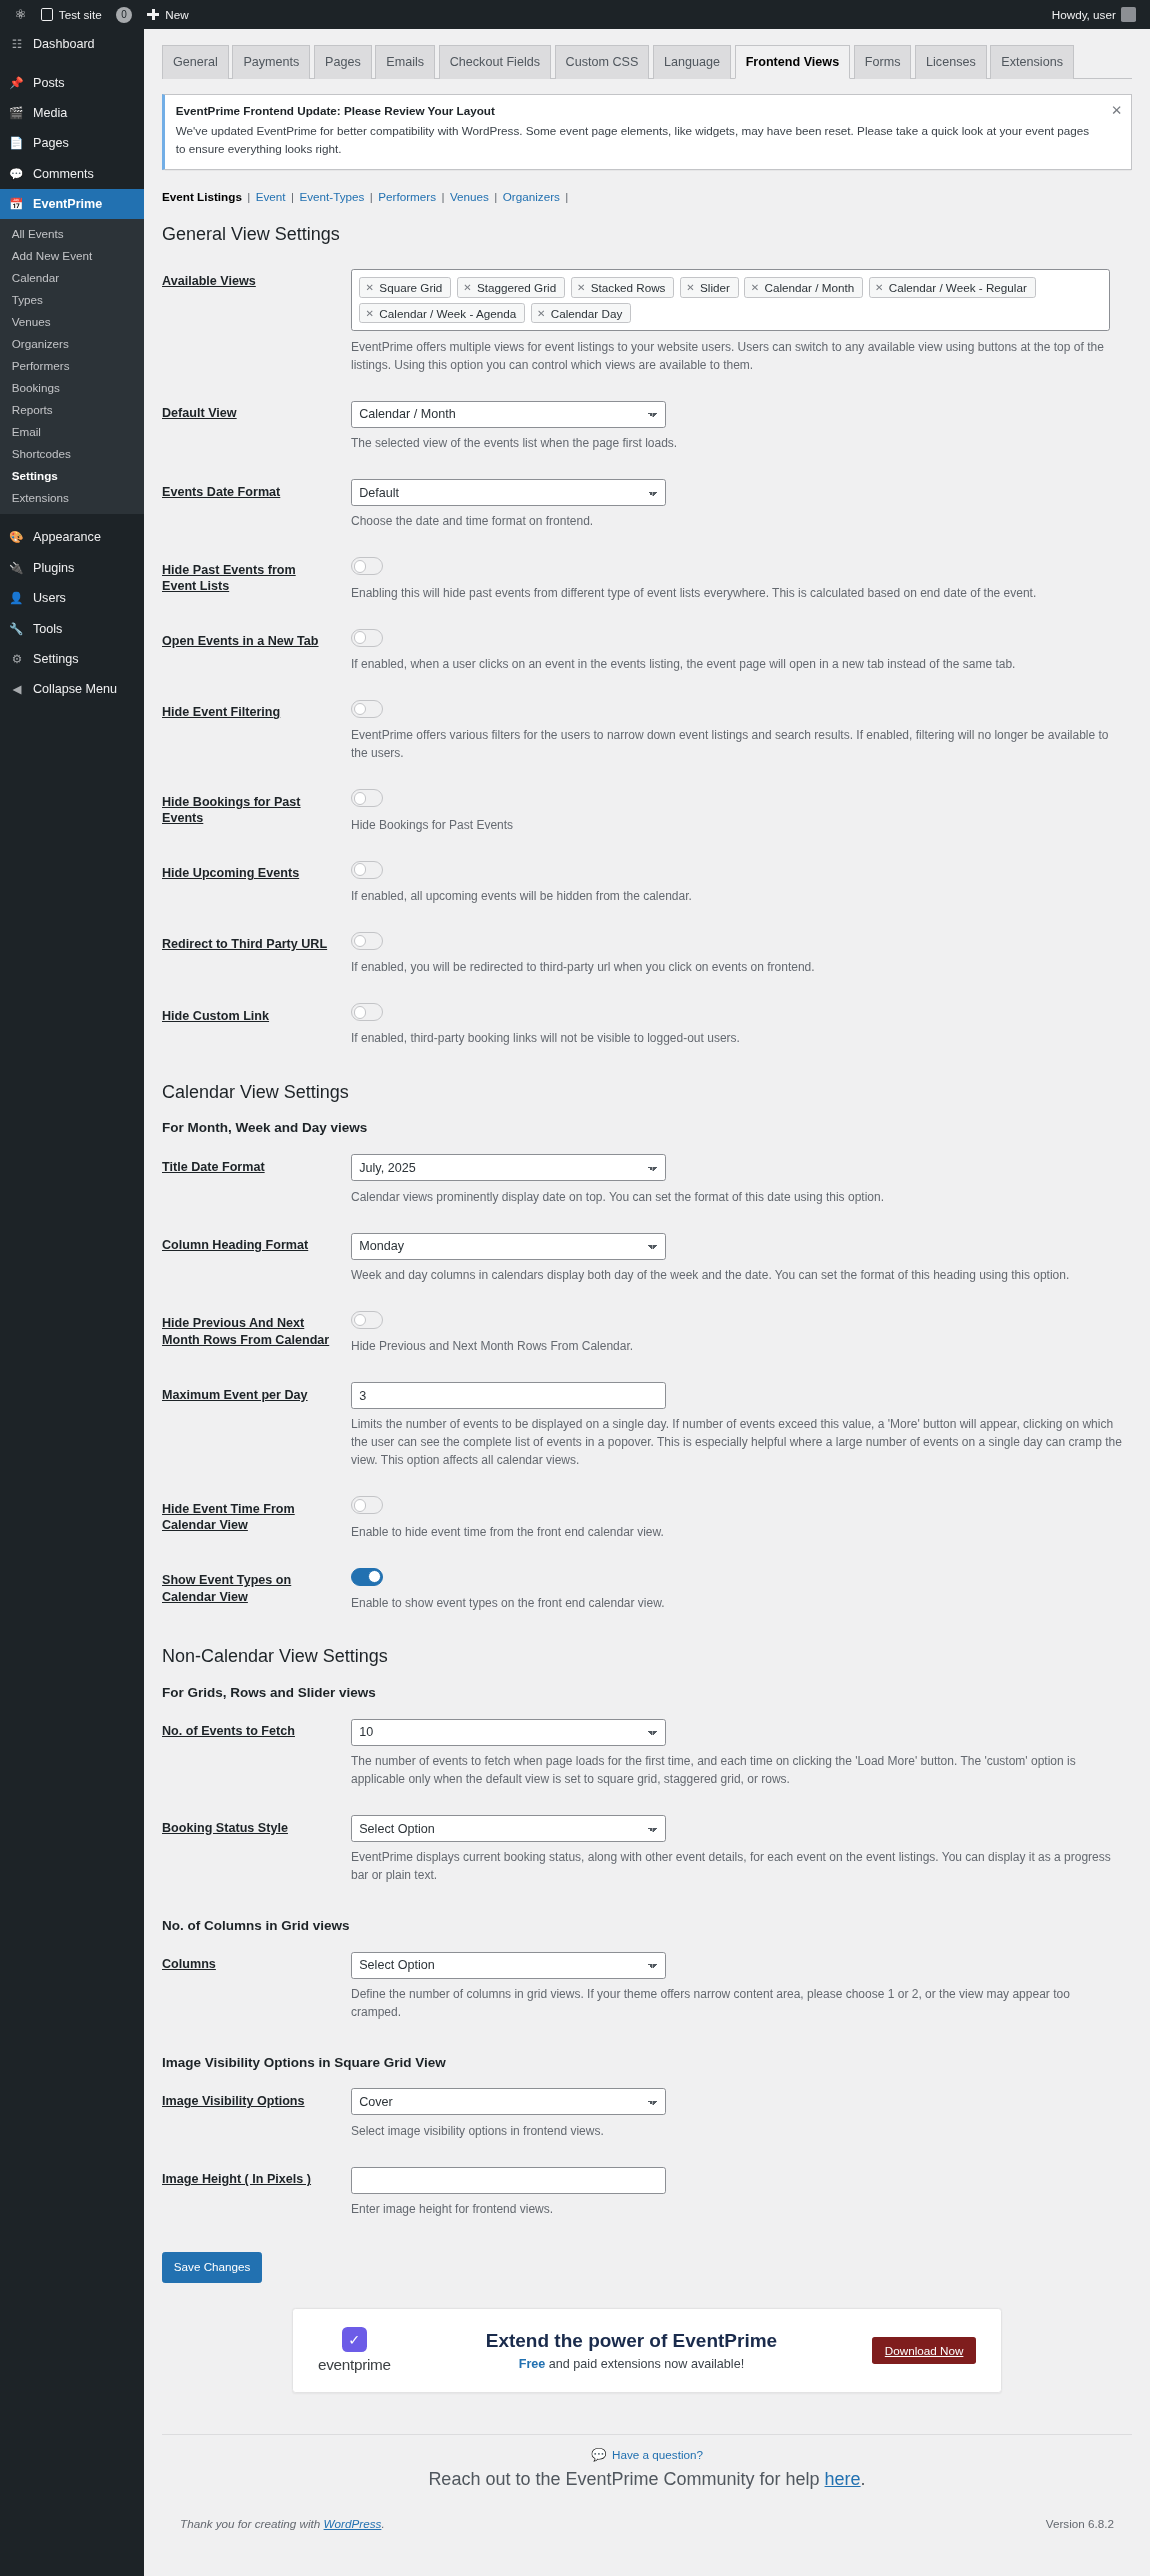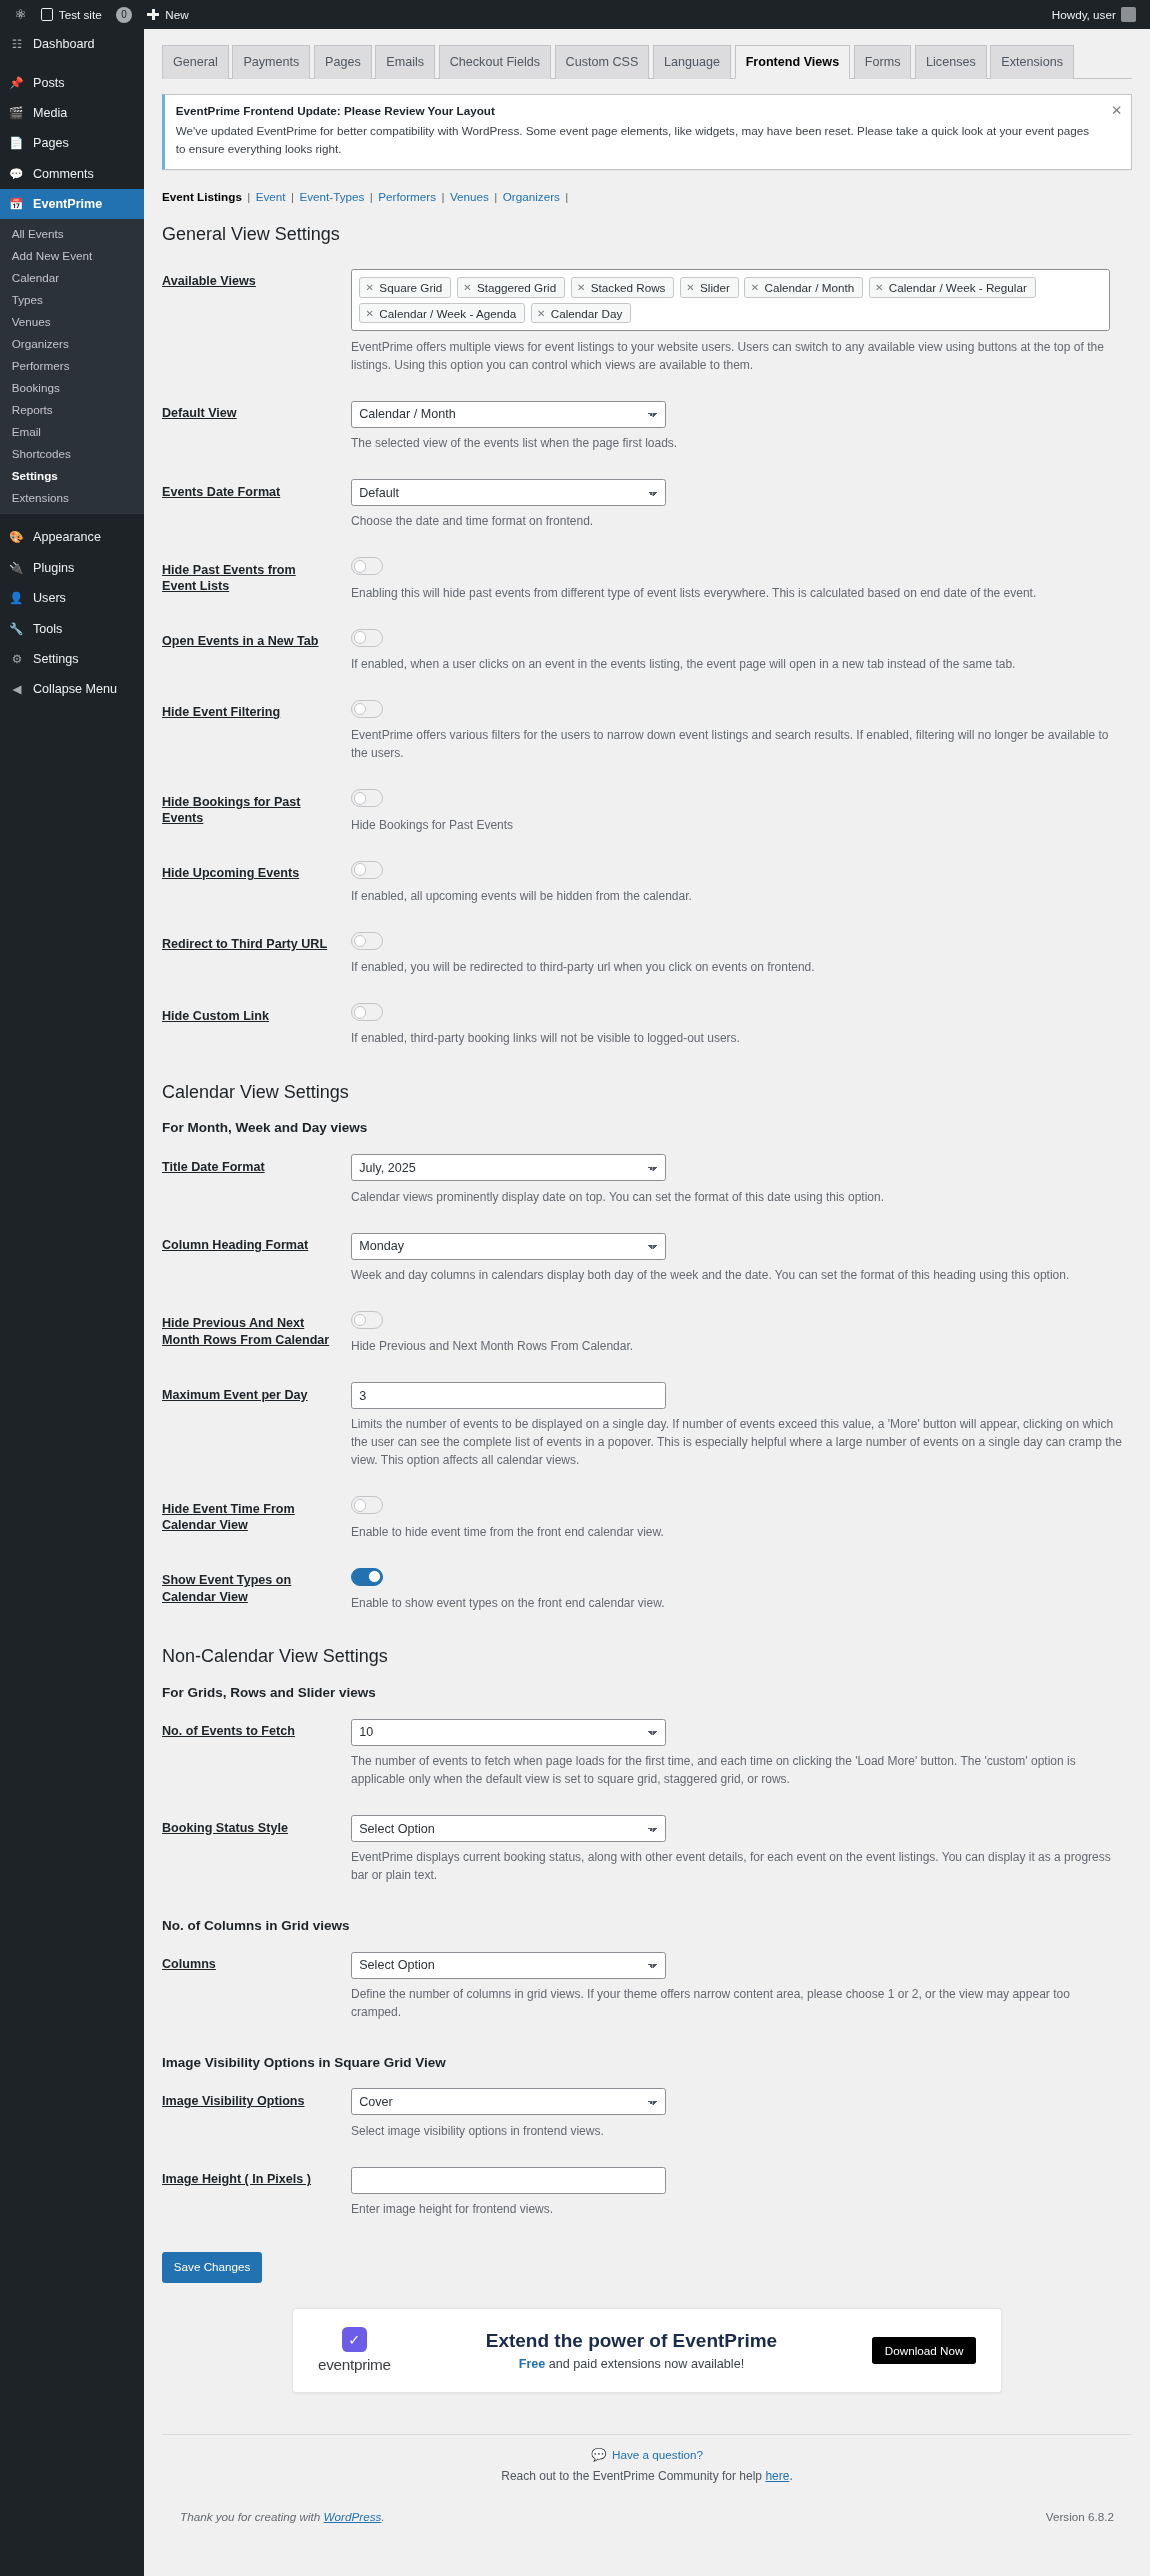--- a/index.html
+++ b/index.html
@@ -261,36 +261,36 @@
     font-size: 14.4px;
   }
   .promo-logo .ep-word { font-size: 15.3px; color:#3c4043; letter-spacing:-0.3px; }
   .promo-mid { flex: 1; text-align:center; }
   .promo-mid h3 {
     margin: 0 0 5.4px 0; font-size: 19px; color:#1a2b4c; font-weight:700;
   }
   .promo-mid p { margin:0; font-size: 12.6px; color:#3c434a; }
   .promo-mid p .free { color:#2271b1; font-weight:600; }
   .promo-btn {
-    background:#000000; color:#fff; border-radius: 2.7px;
-    padding: 7.2px 12.6px; font-size: 11.7px; white-space: nowrap;
+    background:#7f1d1d; color:#fff; border-radius: 2.7px;
+    padding: 7.2px 12.6px; font-size: 11.7px; white-space: nowrap; text-decoration: underline;
   }
   
   #wpfooter {
     margin-top: 41px;
     padding: 12.6px 18px 9px 18px;
     border-top: 0.9px solid #dcdcde;
     color:#646970; font-size: 11.7px;
   }
   .footer-help {
     text-align:center; color:#2271b1; font-size: 11.7px; margin-bottom: 7.2px;
     display:flex; align-items:center; justify-content:center; gap:5.4px;
   }
   .footer-help .bub { font-size: 12.6px; }
-  .footer-sub { text-align:center; color:#50575e; font-size: 12px; margin-bottom: 16px; }
+  .footer-sub { text-align:center; color:#50575e; font-size: 18px; margin-bottom: 16px; }
   .footer-sub a { color:#2271b1; text-decoration: underline; }
   .footer-row { display:flex; justify-content:space-between; align-items:center;margin-top:27px; }
   .footer-row .left { font-style: italic; }
   .footer-row .left a { color:#2271b1; text-decoration: underline; font-style: italic;}
   .footer-row .right { color:#646970; }
 </style>
 </head>
 <body>
 
 <div id="adminbar">

